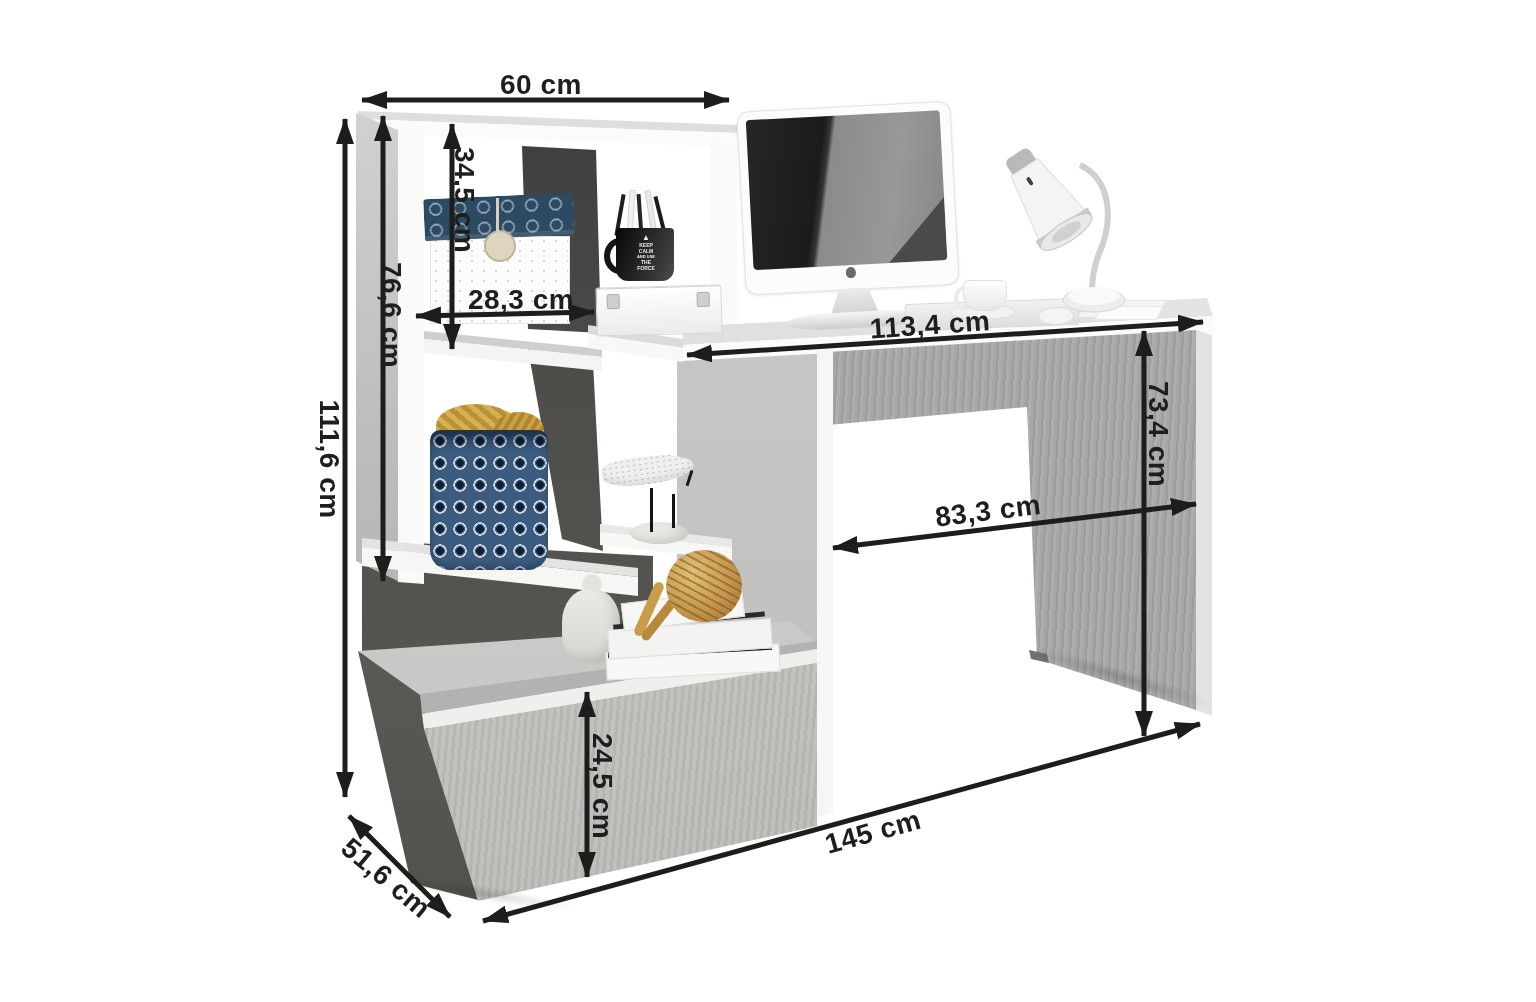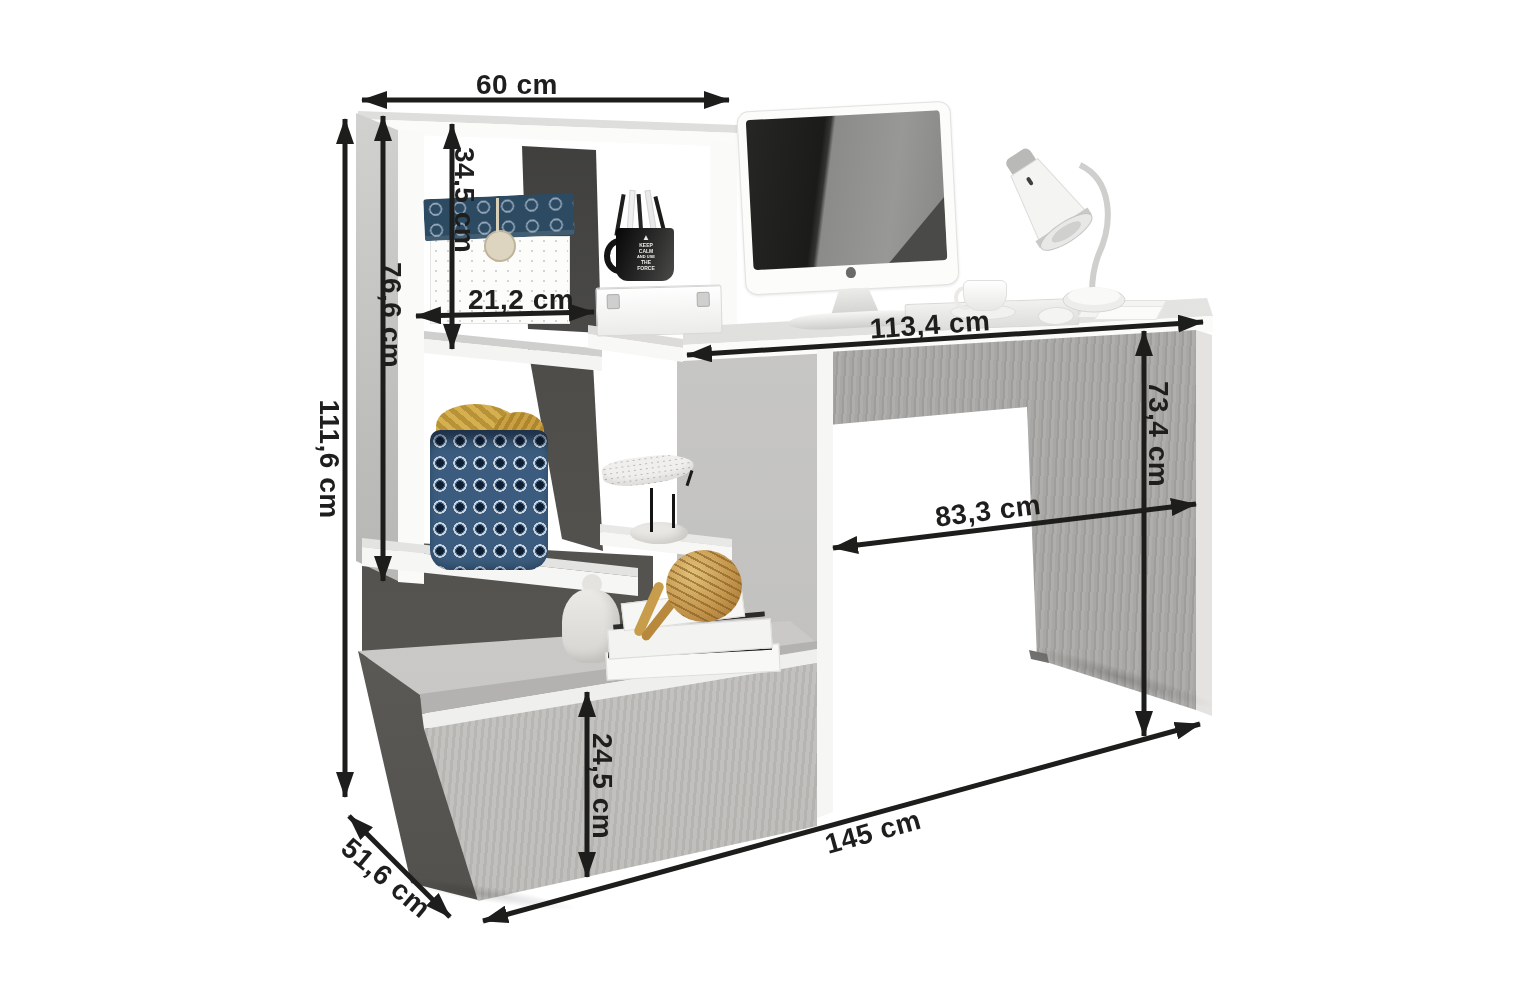--- a/index.html
+++ b/index.html
@@ -199,25 +199,25 @@
       <line x1="416" y1="316" x2="594" y2="312" marker-start="url(#ah)" marker-end="url(#ah)"></line>
       <line x1="687" y1="355" x2="1203" y2="322" marker-start="url(#ah)" marker-end="url(#ah)"></line>
       <line x1="1144" y1="331" x2="1144" y2="736" marker-start="url(#ah)" marker-end="url(#ah)"></line>
       <line x1="833" y1="548" x2="1196" y2="504" marker-start="url(#ah)" marker-end="url(#ah)"></line>
       <line x1="587" y1="692" x2="587" y2="877" marker-start="url(#ah)" marker-end="url(#ah)"></line>
       <line x1="483" y1="921" x2="1200" y2="724" marker-start="url(#ah)" marker-end="url(#ah)"></line>
       <line x1="349" y1="816" x2="450" y2="917" marker-start="url(#ah)" marker-end="url(#ah)"></line>
     </g>
   </svg>
 
-  <div class="dim" style="left:517px;top:85px;transform:translate(-50%,-50%);">60 cm</div>
+  <div class="dim" style="left:541px;top:85px;transform:translate(-50%,-50%);">60 cm</div>
   <div class="dim" style="left:464px;top:200px;transform:translate(-50%,-50%) rotate(90deg);">34,5 cm</div>
   <div class="dim" style="left:391px;top:315px;transform:translate(-50%,-50%) rotate(90deg);">76,6 cm</div>
   <div class="dim" style="left:329px;top:459px;transform:translate(-50%,-50%) rotate(90deg);">111,6 cm</div>
-  <div class="dim" style="left:521px;top:300px;transform:translate(-50%,-50%);">21,2 cm</div>
+  <div class="dim" style="left:521px;top:300px;transform:translate(-50%,-50%);">28,3 cm</div>
   <div class="dim" style="left:930px;top:325px;transform:translate(-50%,-50%) rotate(-4deg);">113,4 cm</div>
   <div class="dim" style="left:1158px;top:434px;transform:translate(-50%,-50%) rotate(90deg);">73,4 cm</div>
   <div class="dim" style="left:988px;top:511px;transform:translate(-50%,-50%) rotate(-7deg);">83,3 cm</div>
   <div class="dim" style="left:602px;top:786px;transform:translate(-50%,-50%) rotate(90deg);">24,5 cm</div>
   <div class="dim" style="left:873px;top:832px;transform:translate(-50%,-50%) rotate(-15.5deg);">145 cm</div>
   <div class="dim" style="left:386px;top:878px;transform:translate(-50%,-50%) rotate(40deg);">51,6 cm</div>
 
 </div>
 
 </body></html>

